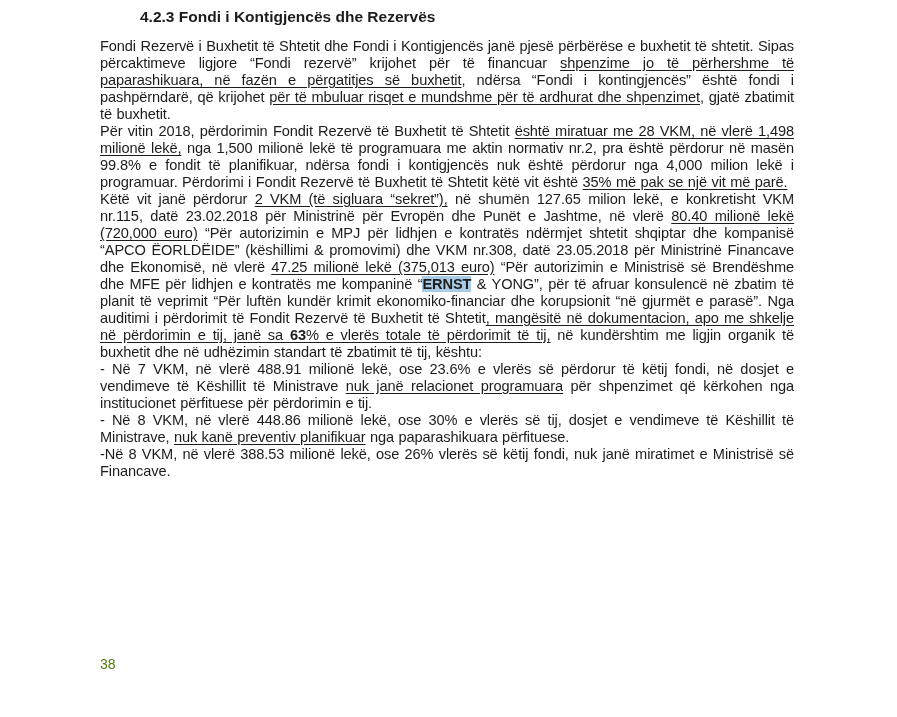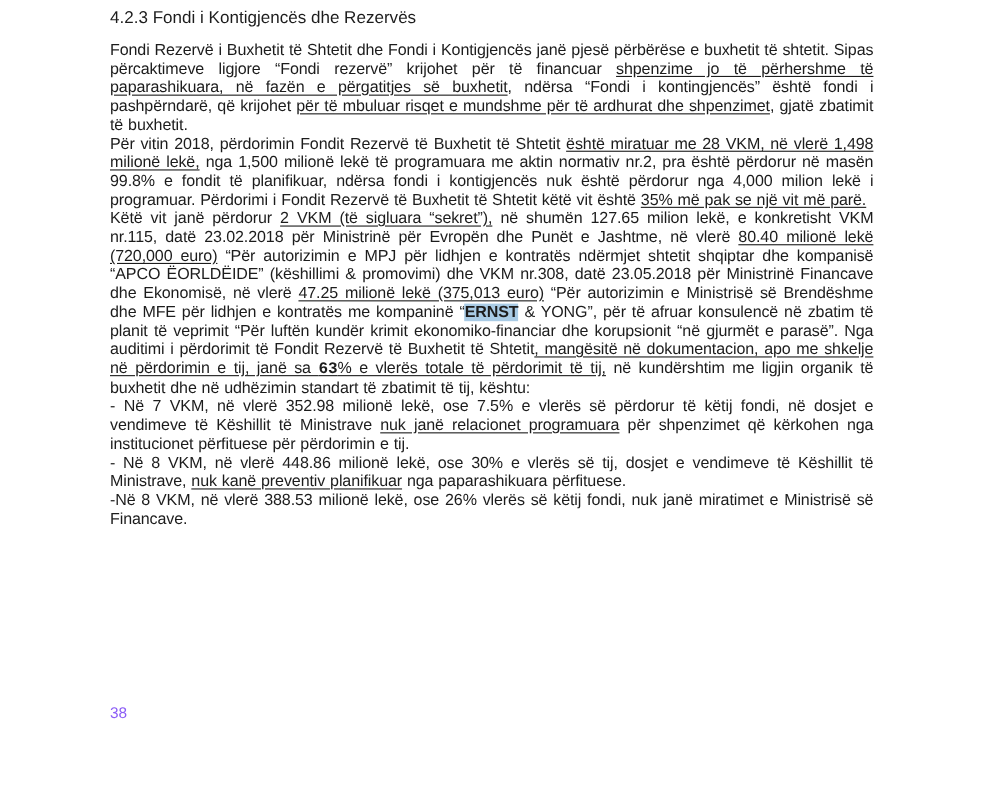--- a/index.html
+++ b/index.html
@@ -15,52 +15,53 @@
     background: #ffffff;
   }
   .content {
     position: absolute;
     left: 100px; top: 8px;
     width: 694px;
     color: #1c1c1c;
   }
   .heading {
     font-size: 15.5px;
-    font-weight: normal;
+    font-weight: bold;
     color: #1c1c1c;
     margin-bottom: 12px;
     letter-spacing: 0;
+    margin-left: 40px;
   }
   .body-text p {
     font-size: 14.6px;
     line-height: 17px;
     text-align: justify;
     color: #1c1c1c;
     letter-spacing: -0.1px;
     word-spacing: 0.5px;
   }
   .body-text span.u { text-decoration: underline; text-underline-offset: 2px; }
-  .body-text span.b { font-weight: bold; font-family: Liberation Mono, monospace; }
+  .body-text span.b { font-weight: bold; }
   .body-text span.hl { background: var(--hl, #a9cbe5); font-weight: bold; }
   .page-number {
     position: absolute;
-    left: 100px; top: 640px;
+    left: 100px; top: 656px;
     font-size: 14px;
-    color: #8b5cf6;
+    color: #4d7c0f;
   }
 </style>
 </head>
 <body>
 
 <div class="page">
   <div class="content">
     <div class="heading">4.2.3 Fondi i Kontigjencës dhe Rezervës</div>
     <div class="body-text">
         <p><span>Fondi Rezervë i Buxhetit të Shtetit dhe Fondi i Kontigjencës janë pjesë përbërëse e buxhetit të shtetit. Sipas përcaktimeve ligjore “Fondi rezervë” krijohet për të financuar </span><span class="u">shpenzime jo të përhershme të paparashikuara, në fazën e përgatitjes së buxhetit</span><span>, ndërsa “Fondi i kontingjencës” është fondi i pashpërndarë, që krijohet </span><span class="u">për të mbuluar risqet e mundshme për të ardhurat dhe shpenzimet</span><span>, gjatë zbatimit të buxhetit.</span></p>
         <p><span>Për vitin 2018, përdorimin Fondit Rezervë të Buxhetit të Shtetit </span><span class="u">është miratuar me 28 VKM, në vlerë 1,498 milionë lekë,</span><span> nga 1,500 milionë lekë të programuara me aktin normativ nr.2, pra është përdorur në masën 99.8% e fondit të planifikuar, ndërsa fondi i kontigjencës nuk është përdorur nga 4,000 milion lekë i programuar.  Përdorimi i Fondit Rezervë të Buxhetit të Shtetit këtë vit është </span><span class="u">35% më pak se një vit më parë.</span></p>
         <p><span>Këtë vit janë përdorur </span><span class="u">2 VKM (të sigluara “sekret”),</span><span> në shumën 127.65 milion lekë, e konkretisht VKM nr.115, datë 23.02.2018 për Ministrinë për Evropën dhe Punët e Jashtme, në vlerë </span><span class="u">80.40 milionë lekë (720,000 euro)</span><span>  “Për autorizimin e MPJ për lidhjen e kontratës ndërmjet shtetit shqiptar dhe kompanisë “APCO ËORLDËIDE” (këshillimi &amp; promovimi) dhe VKM nr.308, datë 23.05.2018 për Ministrinë Financave dhe Ekonomisë, në vlerë </span><span class="u">47.25 milionë lekë (375,013 euro)</span><span> “Për autorizimin e Ministrisë së Brendëshme dhe MFE për lidhjen e kontratës me kompaninë “</span><span class="hl">ERNST</span><span> &amp; YONG”, për të afruar konsulencë në zbatim të planit të veprimit “Për luftën kundër krimit ekonomiko-financiar dhe korupsionit “në gjurmët e parasë”. Nga auditimi i përdorimit të Fondit Rezervë të Buxhetit të Shtetit</span><span class="u">, mangësitë në dokumentacion, apo me shkelje në përdorimin e tij, janë sa </span><span class="u b">63</span><span class="u">% e vlerës totale të përdorimit të tij,</span><span> në kundërshtim me ligjin organik të buxhetit dhe në udhëzimin standart  të zbatimit të tij, kështu:</span></p>
-        <p><span>- Në 7 VKM, në vlerë 352.98 milionë lekë, ose 7.5% e vlerës së përdorur të këtij fondi, në dosjet e vendimeve të Këshillit të Ministrave </span><span class="u">nuk janë relacionet programuara</span><span> për shpenzimet që kërkohen nga institucionet përfituese për përdorimin e tij.</span></p>
+        <p><span>- Në 7 VKM, në vlerë 488.91 milionë lekë, ose 23.6% e vlerës së përdorur të këtij fondi, në dosjet e vendimeve të Këshillit të Ministrave </span><span class="u">nuk janë relacionet programuara</span><span> për shpenzimet që kërkohen nga institucionet përfituese për përdorimin e tij.</span></p>
         <p><span>- Në 8 VKM, në vlerë 448.86 milionë lekë, ose 30% e vlerës së tij, dosjet e vendimeve të Këshillit të Ministrave, </span><span class="u">nuk kanë preventiv planifikuar</span><span> nga paparashikuara përfituese.</span></p>
         <p><span>-Në 8 VKM, në vlerë 388.53 milionë lekë, ose 26% vlerës së këtij fondi, nuk janë miratimet e Ministrisë së Financave.</span></p>
       </div>
   </div>
   <div class="page-number">38</div>
 </div>
 
 </body></html>

